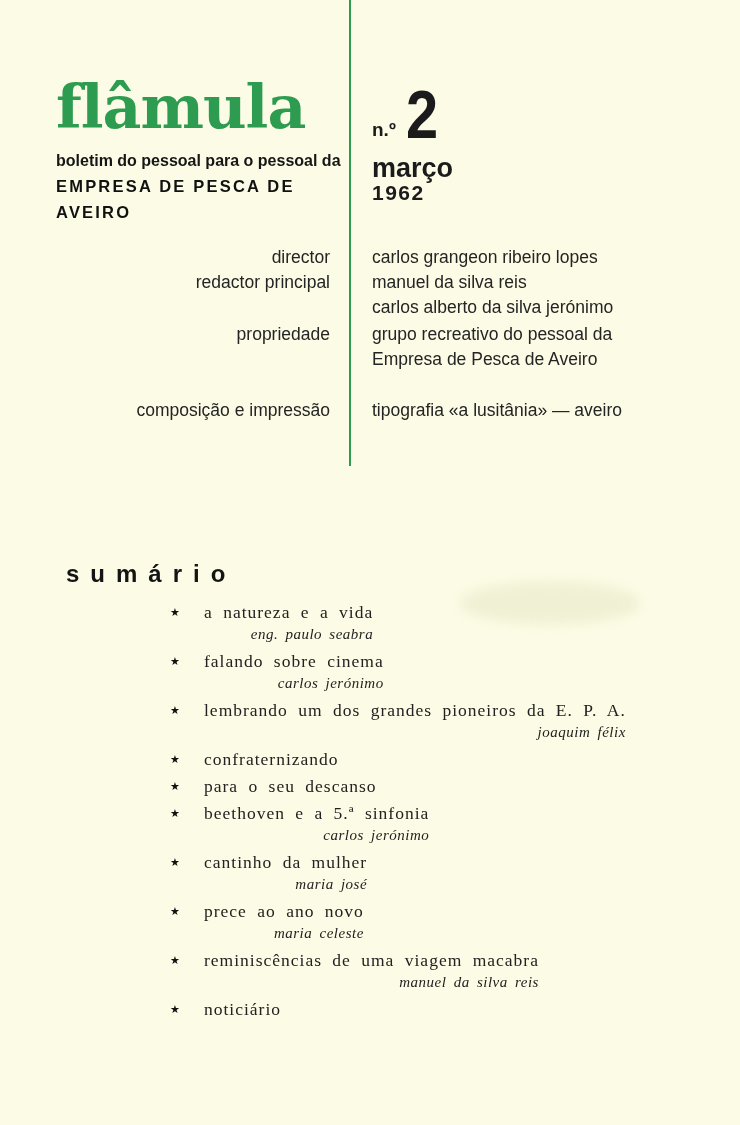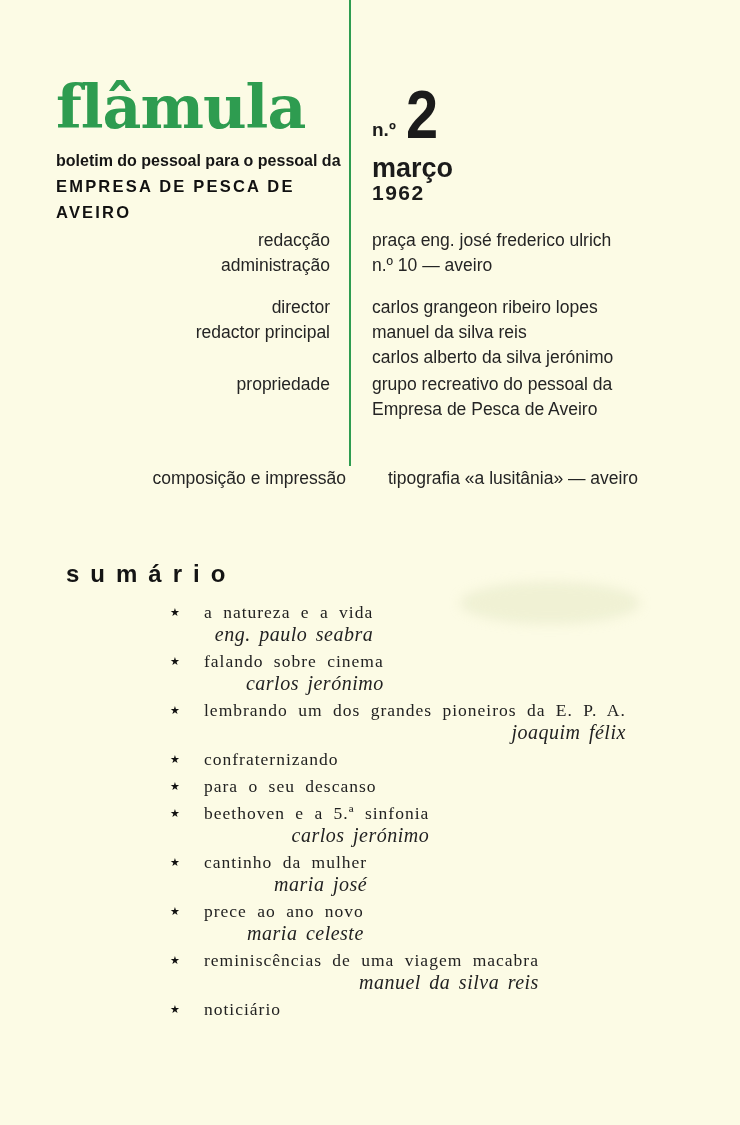--- a/index.html
+++ b/index.html
@@ -53,21 +53,21 @@
   .issue-month{font-size:27px;font-weight:bold;margin-top:12px;line-height:24px;}
   .issue-year{font-size:21px;font-weight:bold;letter-spacing:1.5px;line-height:26px;}
   
   .imprint{position:absolute;left:0;top:228px;width:740px;font-size:17.5px;color:#242424;}
   .imp-row{display:flex;}
   .imp-row .labels{width:330px;text-align:right;}
   .imp-row .values{padding-left:42px;}
   .imp-row div{line-height:25px;}
   .imp-row.r1{margin-top:17px;}
   .imp-row.r2{margin-top:2px;}
-  .imp-row.r3{margin-top:44px;padding-left:16px;}
+  .imp-row.r3{margin-top:26px;}
   
   .sum-heading{
     position:absolute;left:66px;top:560px;
     font-size:24px;font-weight:bold;
     letter-spacing:11px;color:#141414;
   }
   .summary{
     position:absolute;left:170px;top:601px;width:540px;
     font-family:"Liberation Serif",serif;
     font-size:17.5px;color:#222;
@@ -80,21 +80,21 @@
     font-family:"DejaVu Sans",sans-serif;
     color:#111;
   }
   .sum-text{display:block;text-align:right;}
   .sum-title{
     display:block;line-height:22px;
     letter-spacing:1px;word-spacing:5px;
   }
   .sum-author{
     display:block;line-height:22px;
-    font-style:italic;font-size:20px;
+    font-style:italic;font-size:15px;
     letter-spacing:.5px;word-spacing:3px;
   }
   .sum-author:empty{display:none;}
   
   .smudge{
     position:absolute;left:460px;top:582px;
     width:180px;height:42px;border-radius:50%;
     background:rgba(208,216,170,.28);
     filter:blur(6px);
   }
@@ -127,30 +127,20 @@
     <div class="issue-line">
       <span class="issue-prefix">n.º</span>
       <span class="issue-number">2</span>
     </div>
     <div class="issue-month">março</div>
     <div class="issue-year">1962</div>
   </div>
 
   <div class="imprint">
 
-    <div class="imp-row r0">
-      <div class="labels">
-        <div>redacção</div>
-        <div>administração</div>
-      </div>
-      <div class="values">
-        <div>praça eng. josé frederico ulrich</div>
-        <div>n.º 10 — aveiro</div>
-      </div>
-    </div>
 
     <div class="imp-row r1">
       <div class="labels">
         <div>director</div>
         <div>redactor principal</div>
       </div>
       <div class="values">
         <div>carlos grangeon ribeiro lopes</div>
         <div>manuel da silva reis</div>
         <div>carlos alberto da silva jerónimo</div>

